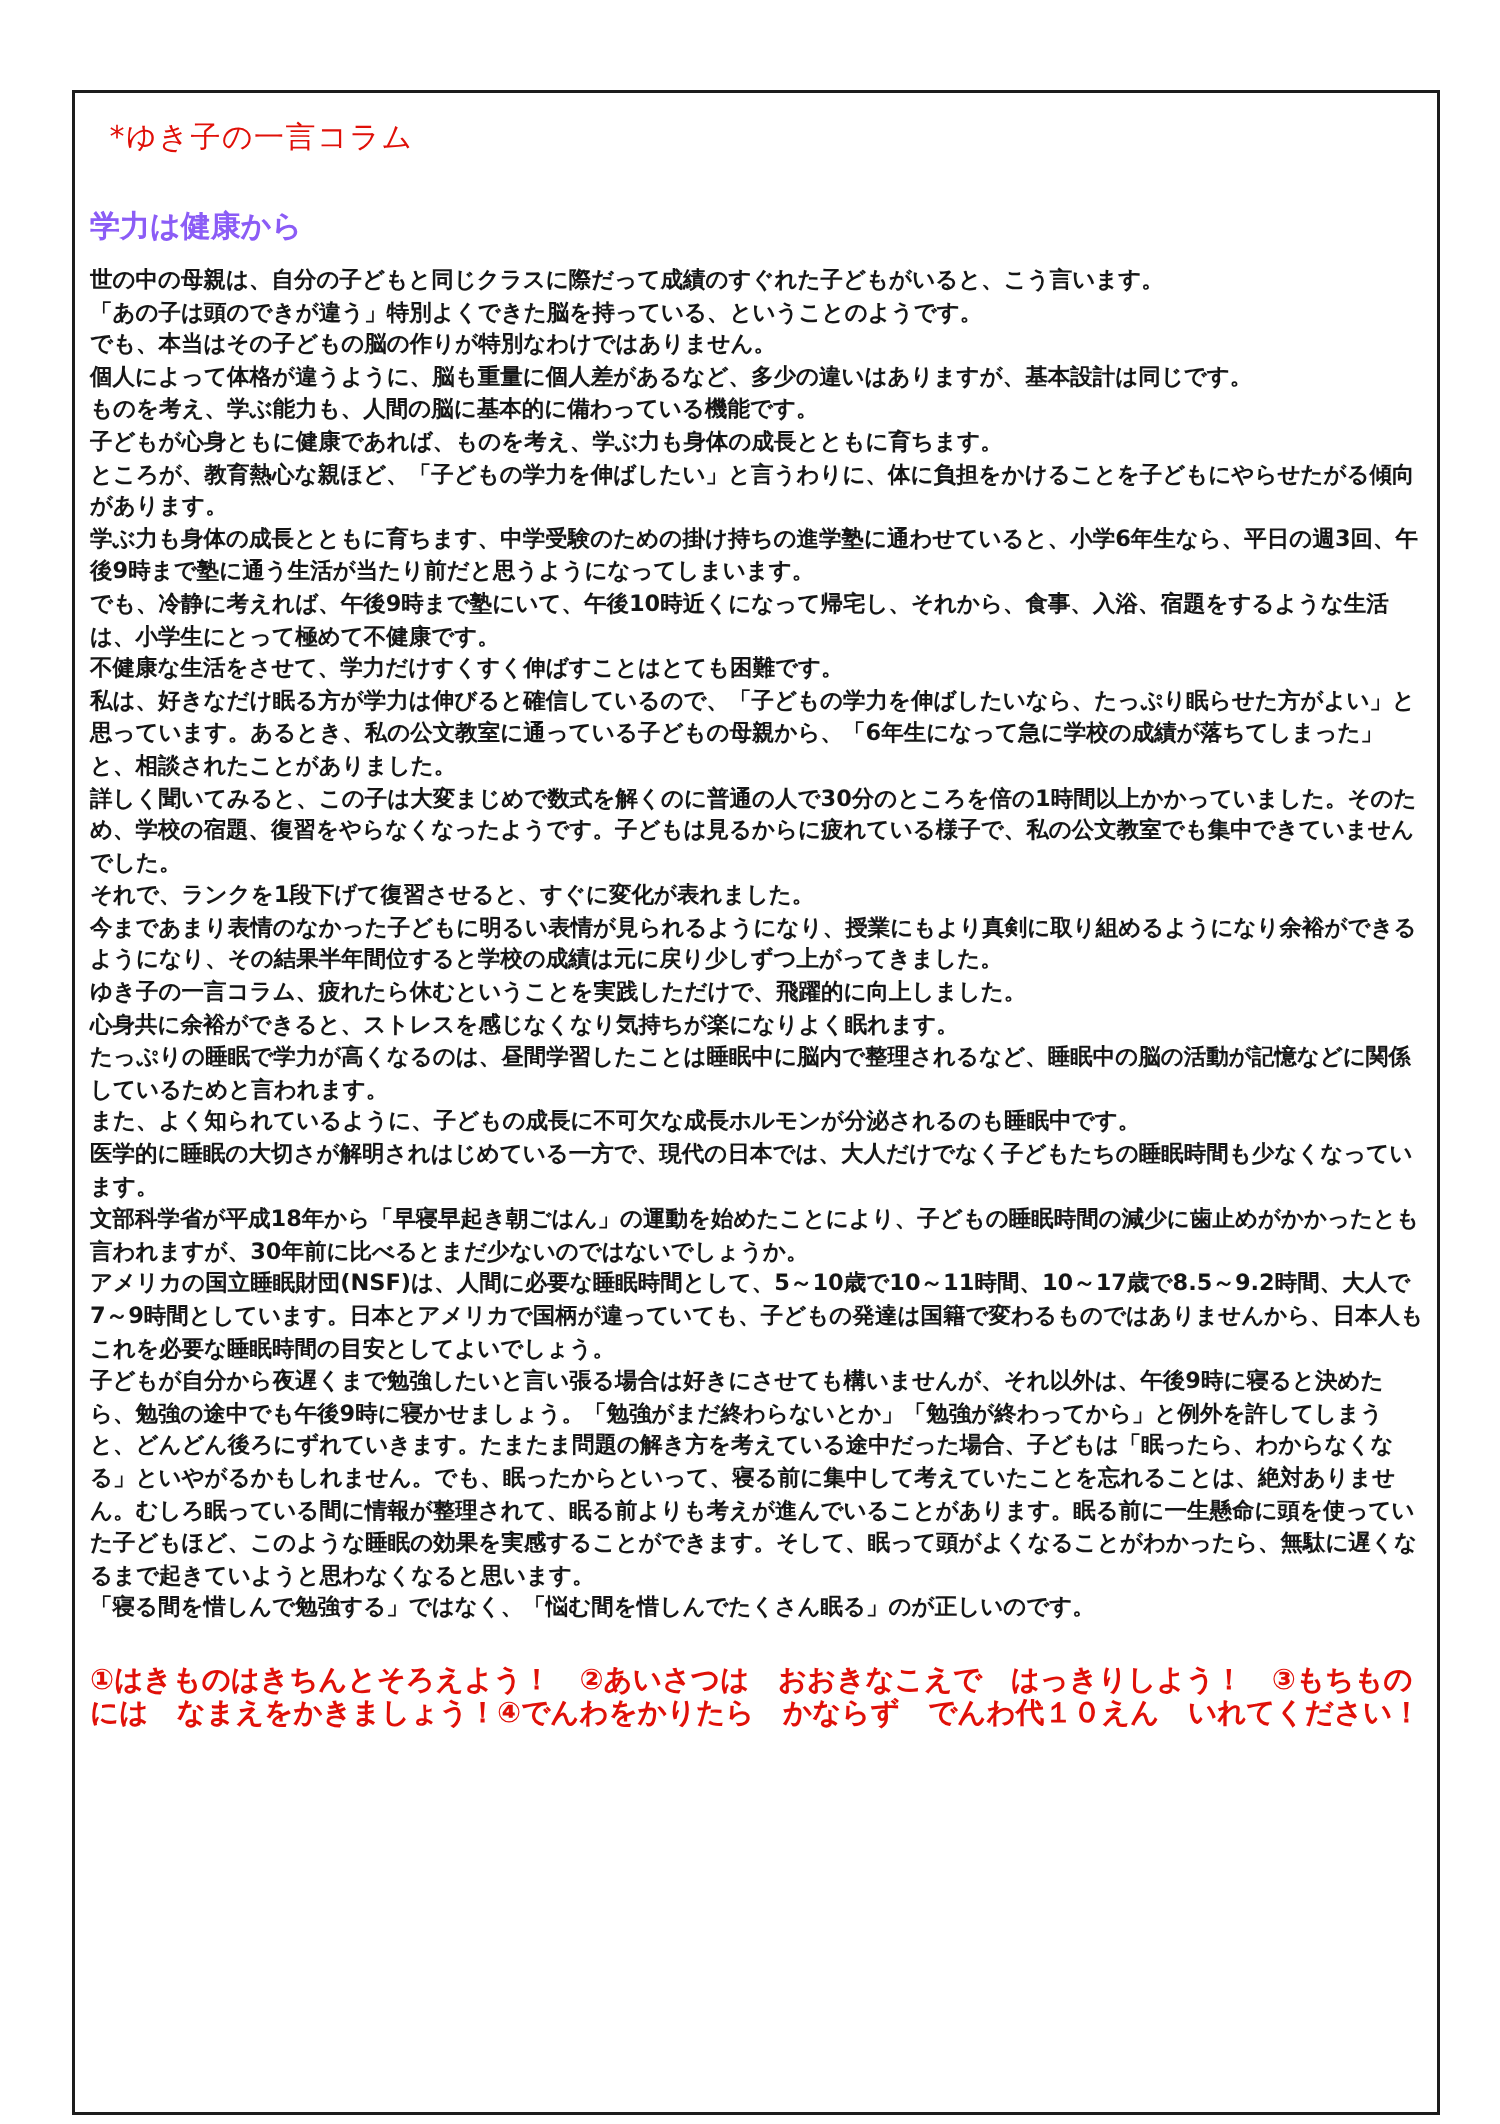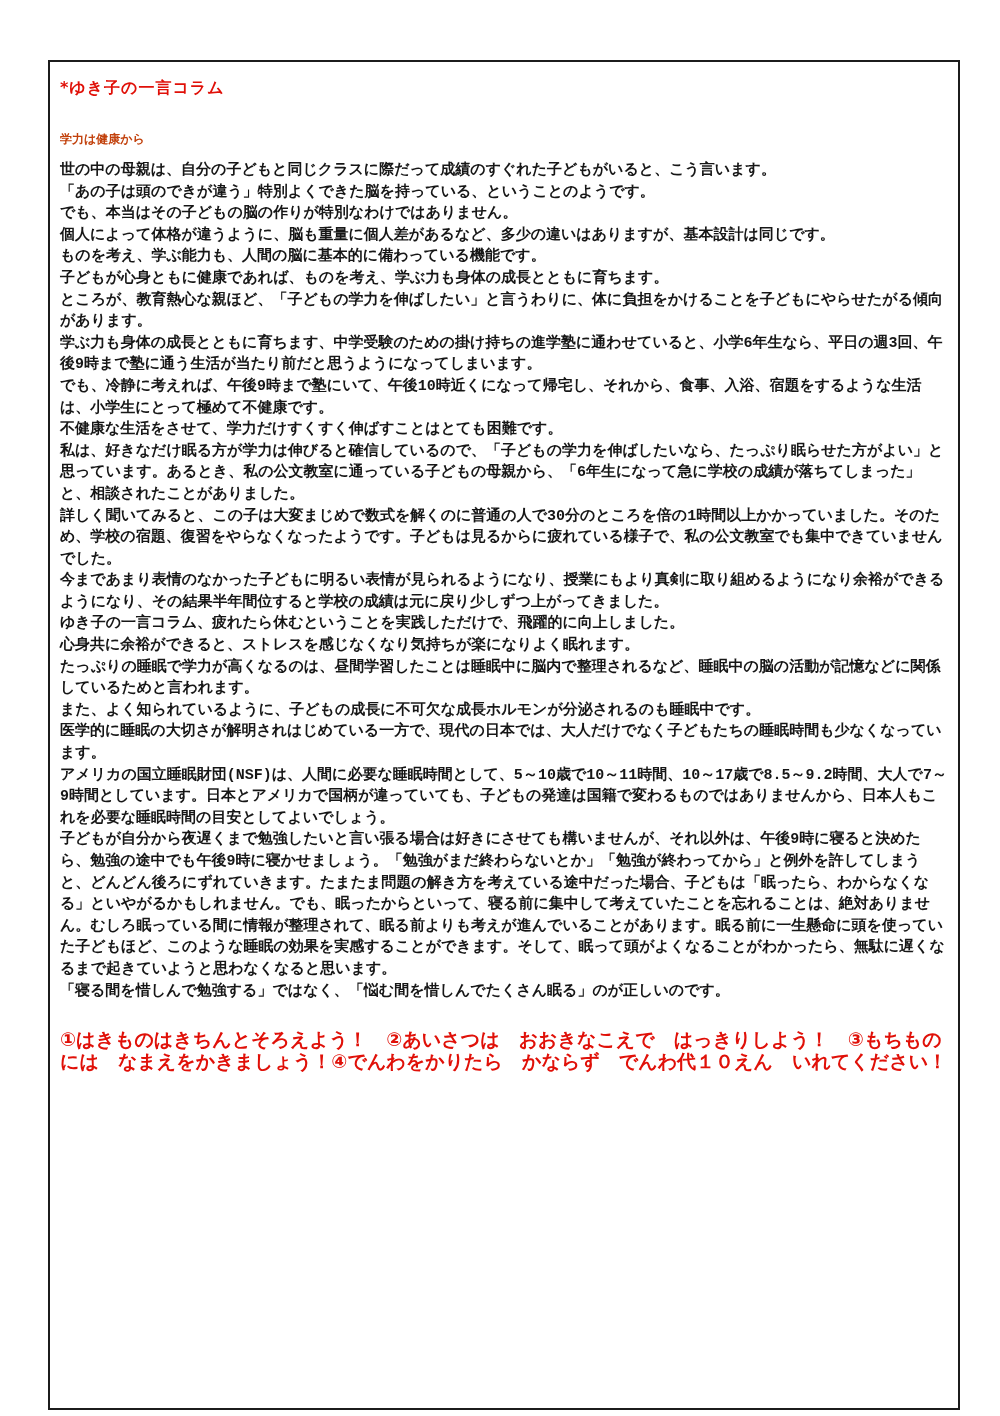--- a/index.html
+++ b/index.html
@@ -20,40 +20,39 @@
     left: 48px;
     top: 60px;
     width: 912px;
     height: 1350px;
     border: 2px solid #1c1c1c;
     box-sizing: border-box;
     padding: 10px 8px 10px 10px;
     background: #ffffff;
   }
   .column-title {
-    margin: 6px 0 0 0;
-    font-size: 16px;
-    font-weight: bold;
+    margin: 6px 0 0 13px;
+    font-size: 20px;
+    font-weight: normal;
     letter-spacing: 1px;
   }
   .column-subtitle {
     margin: 32px 0 12px 0;
-    font-size: 12px;
+    font-size: 20px;
     font-weight: bold;
-    color: #c2410c;
+    color: #8b5cf6;
   }
   .body-text p {
     margin: 0;
     font-size: 15px;
     font-weight: bold;
     line-height: 21.6px;
     color: #161616;
     text-align: left;
     word-break: break-all;
-    font-family: Liberation Mono, monospace;
   }
   .rules-block {
     margin-top: 26px;
   }
   .rules-heading {
     margin: 0 0 2px 0;
     font-size: 15px;
     font-weight: bold;
     line-height: 21.6px;
   }
@@ -80,26 +79,28 @@
       <p>でも、本当はその子どもの脳の作りが特別なわけではありません。</p>
       <p>個人によって体格が違うように、脳も重量に個人差があるなど、多少の違いはありますが、基本設計は同じです。</p>
       <p>ものを考え、学ぶ能力も、人間の脳に基本的に備わっている機能です。</p>
       <p>子どもが心身ともに健康であれば、ものを考え、学ぶ力も身体の成長とともに育ちます。</p>
       <p>ところが、教育熱心な親ほど、「子どもの学力を伸ばしたい」と言うわりに、体に負担をかけることを子どもにやらせたがる傾向があります。</p>
       <p>学ぶ力も身体の成長とともに育ちます、中学受験のための掛け持ちの進学塾に通わせていると、小学6年生なら、平日の週3回、午後9時まで塾に通う生活が当たり前だと思うようになってしまいます。</p>
       <p>でも、冷静に考えれば、午後9時まで塾にいて、午後10時近くになって帰宅し、それから、食事、入浴、宿題をするような生活は、小学生にとって極めて不健康です。</p>
       <p>不健康な生活をさせて、学力だけすくすく伸ばすことはとても困難です。</p>
       <p>私は、好きなだけ眠る方が学力は伸びると確信しているので、「子どもの学力を伸ばしたいなら、たっぷり眠らせた方がよい」と思っています。あるとき、私の公文教室に通っている子どもの母親から、「6年生になって急に学校の成績が落ちてしまった」と、相談されたことがありました。</p>
       <p>詳しく聞いてみると、この子は大変まじめで数式を解くのに普通の人で30分のところを倍の1時間以上かかっていました。そのため、学校の宿題、復習をやらなくなったようです。子どもは見るからに疲れている様子で、私の公文教室でも集中できていませんでした。</p>
+      <p>それで、ランクを1段下げて復習させると、すぐに変化が表れました。</p>
       <p>今まであまり表情のなかった子どもに明るい表情が見られるようになり、授業にもより真剣に取り組めるようになり余裕ができるようになり、その結果半年間位すると学校の成績は元に戻り少しずつ上がってきました。</p>
       <p>ゆき子の一言コラム、疲れたら休むということを実践しただけで、飛躍的に向上しました。</p>
       <p>心身共に余裕ができると、ストレスを感じなくなり気持ちが楽になりよく眠れます。</p>
       <p>たっぷりの睡眠で学力が高くなるのは、昼間学習したことは睡眠中に脳内で整理されるなど、睡眠中の脳の活動が記憶などに関係しているためと言われます。</p>
       <p>また、よく知られているように、子どもの成長に不可欠な成長ホルモンが分泌されるのも睡眠中です。</p>
       <p>医学的に睡眠の大切さが解明されはじめている一方で、現代の日本では、大人だけでなく子どもたちの睡眠時間も少なくなっています。</p>
+      <p>文部科学省が平成18年から「早寝早起き朝ごはん」の運動を始めたことにより、子どもの睡眠時間の減少に歯止めがかかったとも言われますが、30年前に比べるとまだ少ないのではないでしょうか。</p>
       <p>アメリカの国立睡眠財団(NSF)は、人間に必要な睡眠時間として、5～10歳で10～11時間、10～17歳で8.5～9.2時間、大人で7～9時間としています。日本とアメリカで国柄が違っていても、子どもの発達は国籍で変わるものではありませんから、日本人もこれを必要な睡眠時間の目安としてよいでしょう。</p>
       <p>子どもが自分から夜遅くまで勉強したいと言い張る場合は好きにさせても構いませんが、それ以外は、午後9時に寝ると決めたら、勉強の途中でも午後9時に寝かせましょう。「勉強がまだ終わらないとか」「勉強が終わってから」と例外を許してしまうと、どんどん後ろにずれていきます。たまたま問題の解き方を考えている途中だった場合、子どもは「眠ったら、わからなくなる」といやがるかもしれません。でも、眠ったからといって、寝る前に集中して考えていたことを忘れることは、絶対ありません。むしろ眠っている間に情報が整理されて、眠る前よりも考えが進んでいることがあります。眠る前に一生懸命に頭を使っていた子どもほど、このような睡眠の効果を実感することができます。そして、眠って頭がよくなることがわかったら、無駄に遅くなるまで起きていようと思わなくなると思います。</p>
       <p>「寝る間を惜しんで勉強する」ではなく、「悩む間を惜しんでたくさん眠る」のが正しいのです。</p>
     </div>
 
   <div class="rules-block">
     <p class="rules-text" style="color: rgb(224, 16, 8);">①はきものはきちんとそろえよう！　②あいさつは　おおきなこえで　はっきりしよう！　③もちものには　なまえをかきましょう！④でんわをかりたら　かならず　でんわ代１０えん　いれてください！</p>
   </div>
 
 </div>

